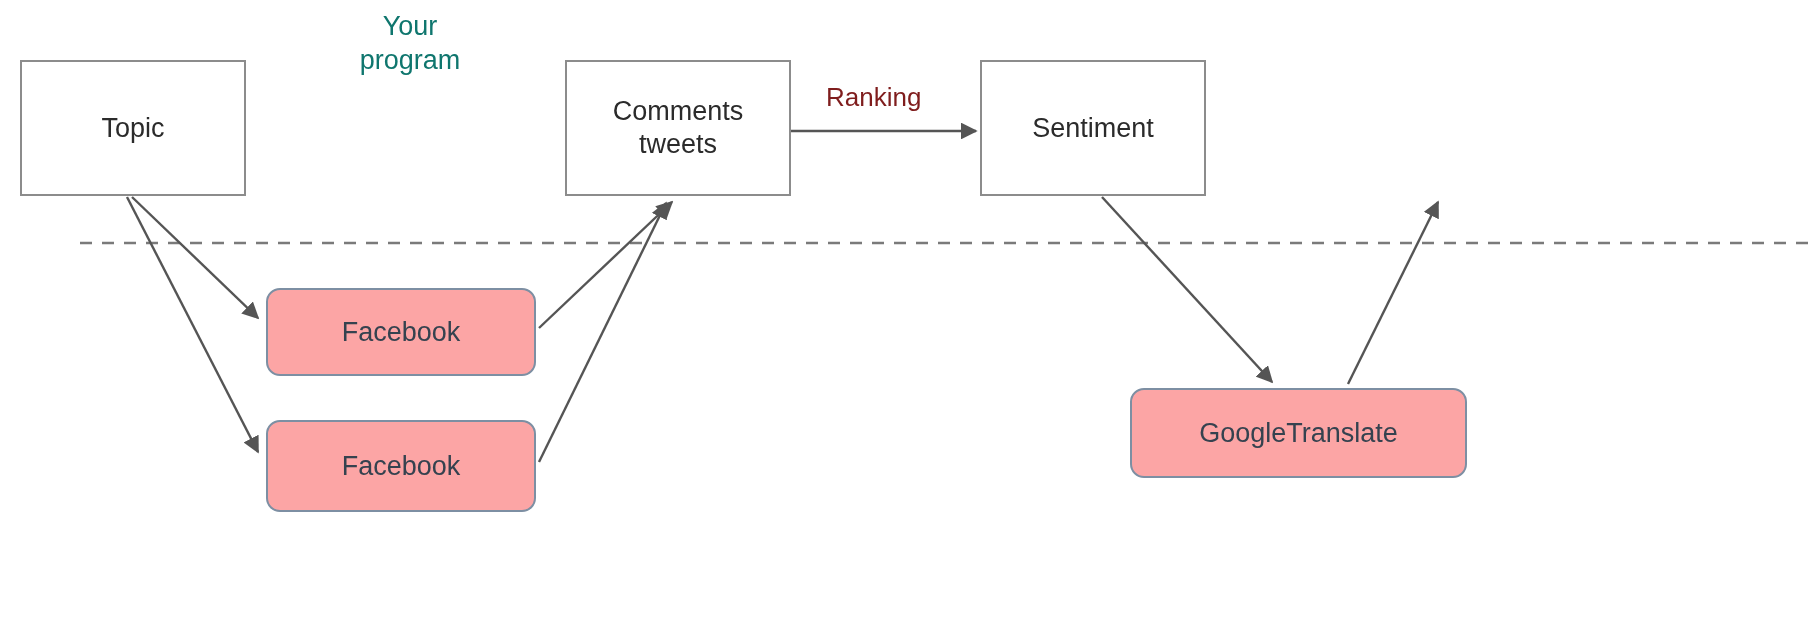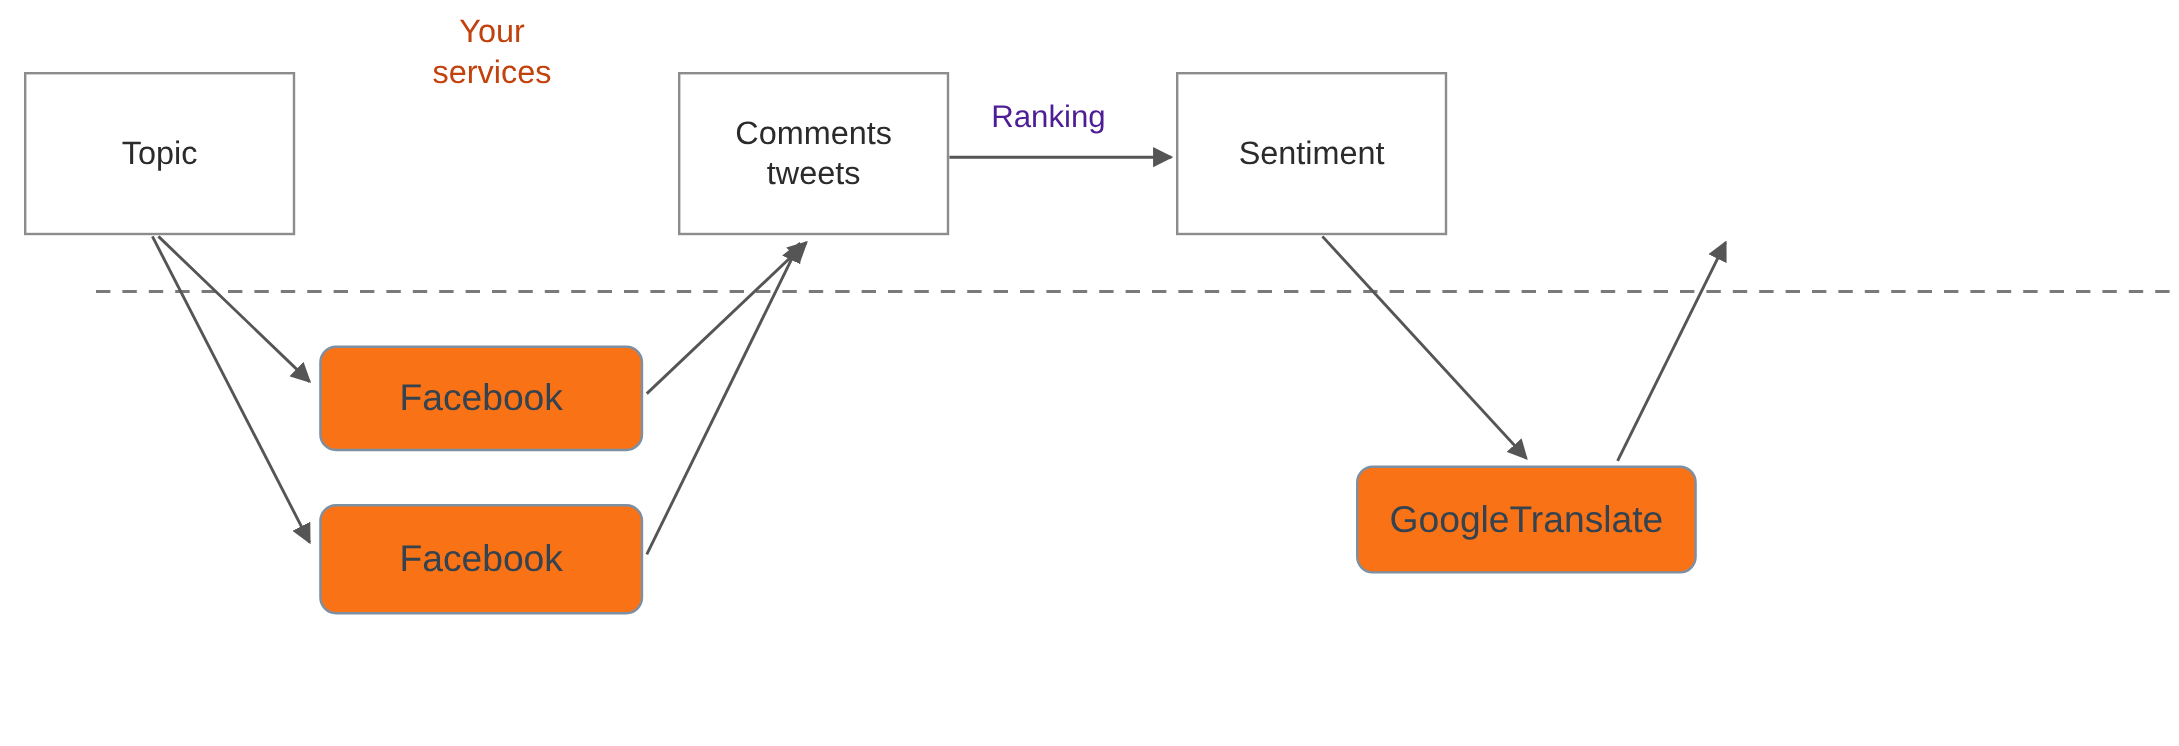--- a/index.html
+++ b/index.html
@@ -35,37 +35,37 @@
     text-align: center;
     color: #2b2b2b;
     line-height: 1.22;
   }
   .node.local {
     background: #ffffff;
     border: 2px solid #8c8c8c;
     font-size: 27px;
   }
   .node.remote {
-    background: #f97316;
+    background: #fca5a5;
     border: 2px solid #7d8fa3;
     border-radius: 14px;
-    font-size: 31px;
+    font-size: 27px;
     color: #35424f;
   }
   .caption {
     position: absolute;
     text-align: center;
     font-size: 27px;
-    color: #c2410c;
+    color: #0f766e;
     line-height: 1.25;
   }
   .edge-label {
     position: absolute;
     font-size: 26px;
-    color: #4c1d95;
+    color: #7f1d1d;
     white-space: nowrap;
   }
 </style>
 </head>
 <body>
 
 <div id="canvas">
 
   <svg id="edges" viewBox="0 0 1816 622" xmlns="http://www.w3.org/2000/svg">
     <defs>
@@ -86,21 +86,21 @@
 
     <line x1="791" y1="131" x2="976" y2="131" stroke="#555555" stroke-width="2.4" marker-end="url(#arrow)"></line>
 
     <line x1="1102" y1="197" x2="1272" y2="382" stroke="#555555" stroke-width="2.4" marker-end="url(#arrow)"></line>
 
     <line x1="1348" y1="384" x2="1438" y2="202" stroke="#555555" stroke-width="2.4" marker-end="url(#arrow)"></line>
   </svg>
 
   <div class="caption" style="left:300px; top:10px; width:220px;">
     <div>Your</div>
-    <div>services</div>
+    <div>program</div>
   </div>
 
 
   <div class="edge-label" style="left:826px; top:82px;">Ranking</div>
 
   <div class="node local" style="left:20px; top:60px; width:226px; height:136px;">
     <span>Topic</span>
   </div>
 
   <div class="node local" style="left:565px; top:60px; width:226px; height:136px; flex-direction:column;">
@@ -114,17 +114,17 @@
 
 
   <div class="node remote" style="left:266px; top:288px; width:270px; height:88px;">
     <span>Facebook</span>
   </div>
 
   <div class="node remote" style="left:266px; top:420px; width:270px; height:92px;">
     <span>Facebook</span>
   </div>
 
-  <div class="node remote" style="left:1130px; top:388px; width:284px; height:90px;">
+  <div class="node remote" style="left:1130px; top:388px; width:337px; height:90px;">
     <span>GoogleTranslate</span>
   </div>
 
 </div>
 
 </body></html>

